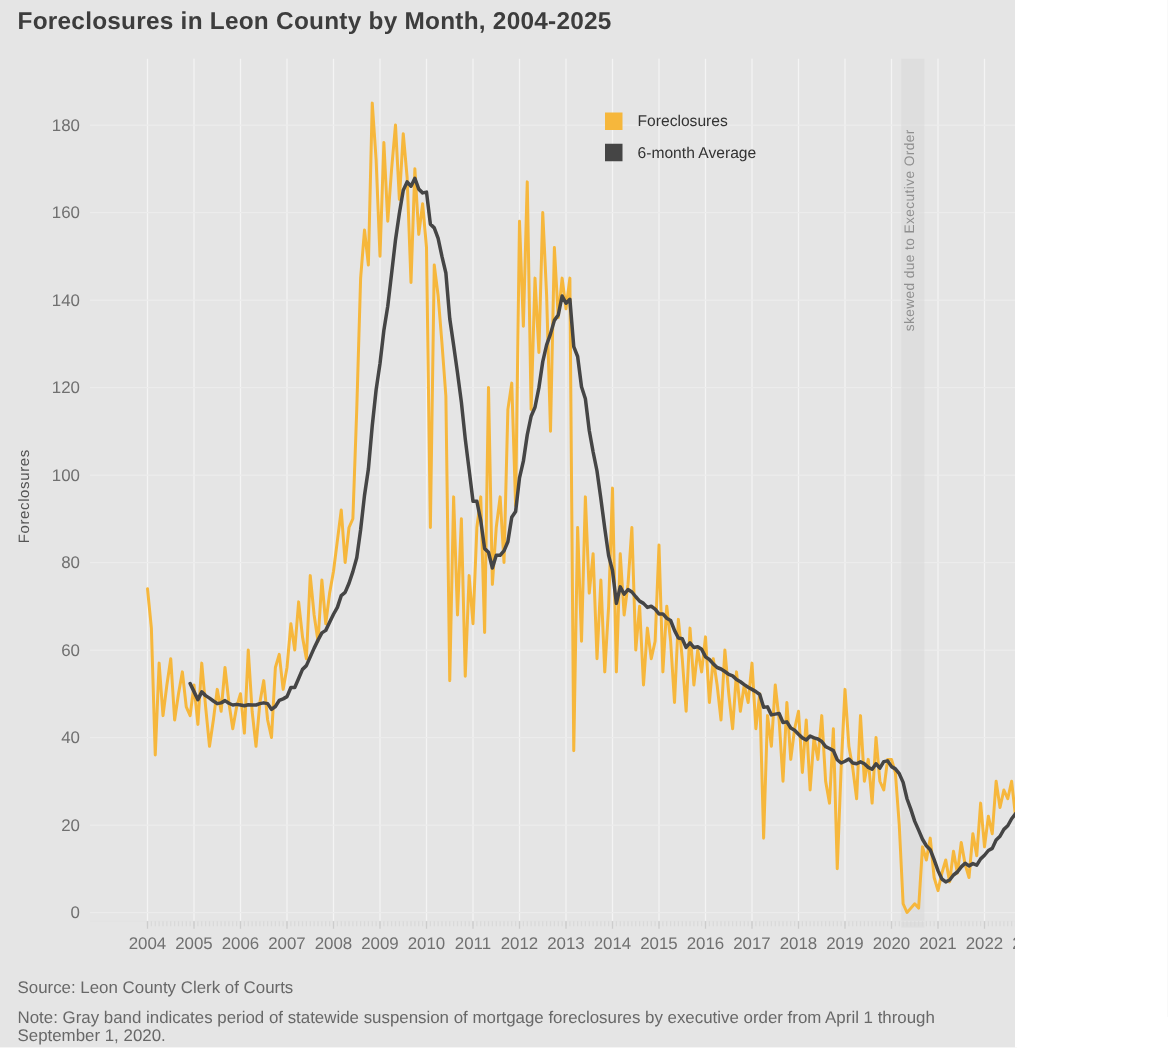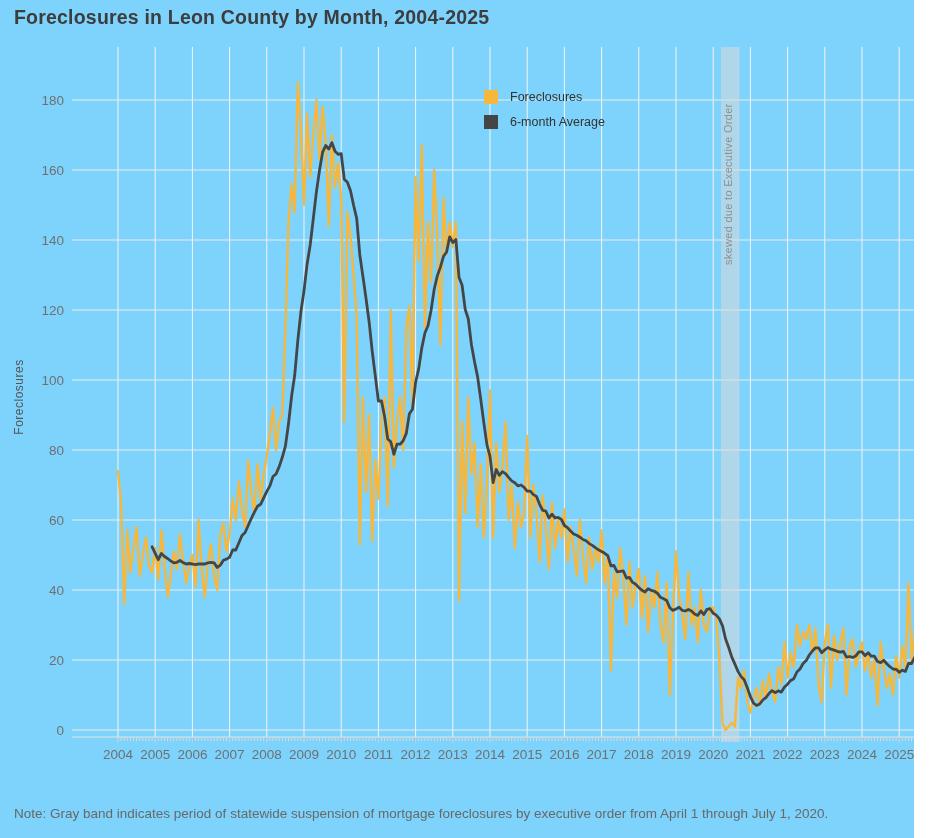--- a/index.html
+++ b/index.html
@@ -1,16 +1,16 @@
 <!DOCTYPE html>
 <html><head>
 <meta charset="utf-8">
 <style>
   html,body{margin:0;padding:0;background:#ffffff;}
-  .page{position:relative;width:914px;height:838px;background:#7dd3fc;overflow:hidden;
+  .page{position:relative;width:812px;height:838px;background:#e5e5e5;overflow:hidden;
         font-family:"Liberation Sans","DejaVu Sans",sans-serif;}
   .chart-title{position:absolute;left:14px;top:6px;font-size:19.5px;font-weight:600;
         color:#3d3d3d;letter-spacing:.2px;}
   .legend{position:absolute;left:484px;top:90px;}
   .legend-row{display:flex;align-items:center;margin-bottom:11px;}
   .legend-swatch{width:14px;height:14px;margin-right:12px;flex:0 0 auto;}
   .legend-label{font-size:12.5px;color:#333333;}
   svg text{font-family:"Liberation Sans","DejaVu Sans",sans-serif;}
   .tick-label{font-size:13.5px;fill:#707070;}
   .axis-title{font-size:12px;fill:#555555;letter-spacing:.5px;}
@@ -386,15 +386,16 @@
     <div class="legend-row">
       <span class="legend-swatch" style="background: rgb(246, 183, 60);"></span>
       <span class="legend-label">Foreclosures</span>
     </div>
     <div class="legend-row">
       <span class="legend-swatch" style="background: rgb(69, 69, 69);"></span>
       <span class="legend-label">6-month Average</span>
     </div>
   </div>
 
-  <div class="footer note">Note: Gray band indicates period of statewide suspension of mortgage foreclosures by executive order from April 1 through July 1, 2020.</div>
+  <div class="footer source">Source: Leon County Clerk of Courts</div>
+  <div class="footer note">Note: Gray band indicates period of statewide suspension of mortgage foreclosures by executive order from April 1 through September 1, 2020.</div>
 
 </div>
 
 </body></html>

